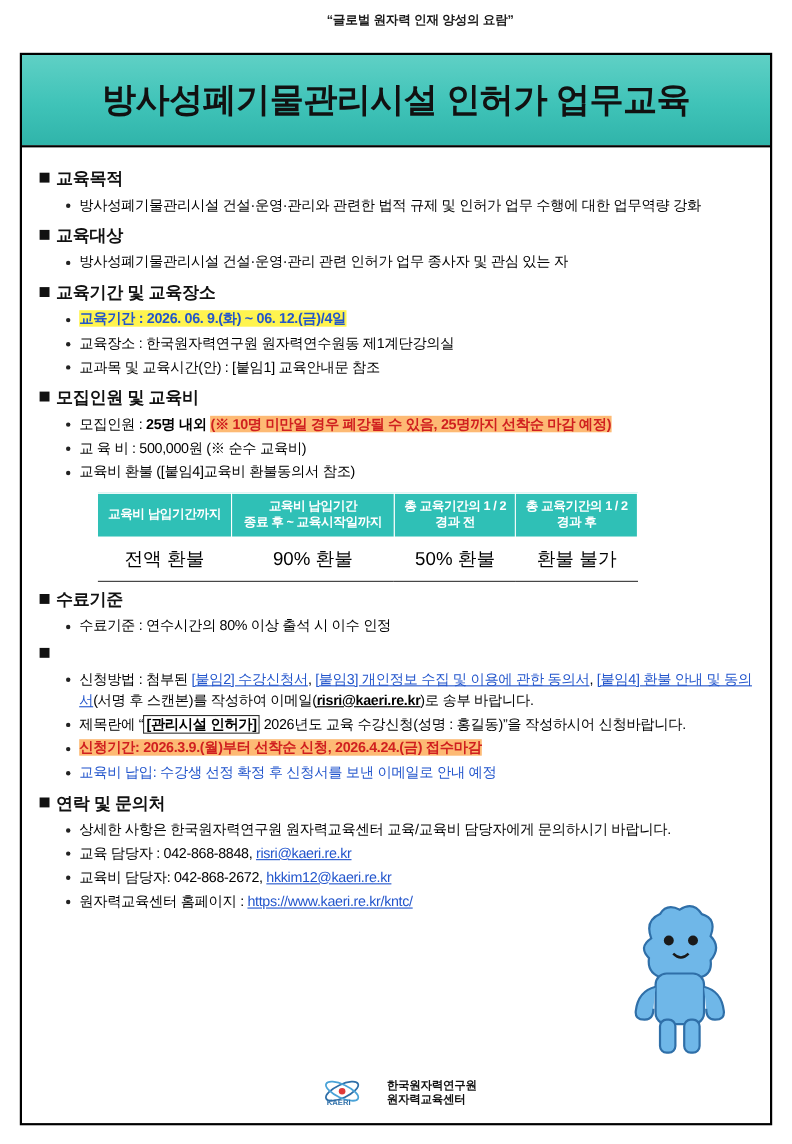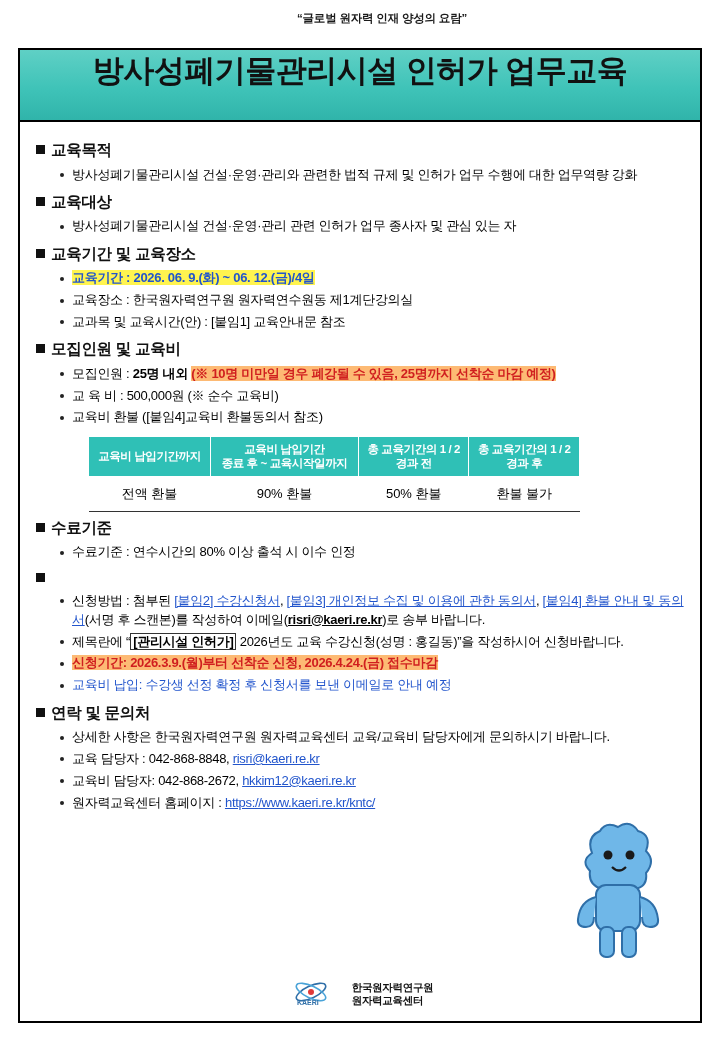--- a/index.html
+++ b/index.html
@@ -28,25 +28,25 @@
     position: absolute;
     left: 18px;
     top: 48px;
     width: 684px;
     height: 975px;
     border: 2px solid #000000;
     background: #ffffff;
   }
 
   .title-bar {
-    height: 72px;
+    height: 84px;
     background: linear-gradient(180deg, #5fd0c5 0%, #3fc3b8 55%, #30b4aa 100%);
     border-bottom: 2px solid #000000;
     display: flex;
-    align-items: flex-start;
+    align-items: center;
     justify-content: center;
   }
   .title-bar .title {
     font-size: 31px;
     font-weight: bold;
     letter-spacing: -0.5px;
     color: #111111;
   }
 
   .body-area {
@@ -111,21 +111,21 @@
     padding: 5px 2px;
     line-height: 1.25;
     text-align: center;
     letter-spacing: -0.4px;
   }
   table.refund tbody td {
     border: none;
     border-bottom: 1px solid #333;
     padding: 8px 2px;
     text-align: center;
-    font-size: 13px;
+    font-size: 17px;
     background: #ffffff;
   }
 
   .footer-logo {
     position: absolute;
     left: 0; right: 0; bottom: 14px;
     display: flex;
     align-items: center;
     justify-content: center;
     gap: 7px;

